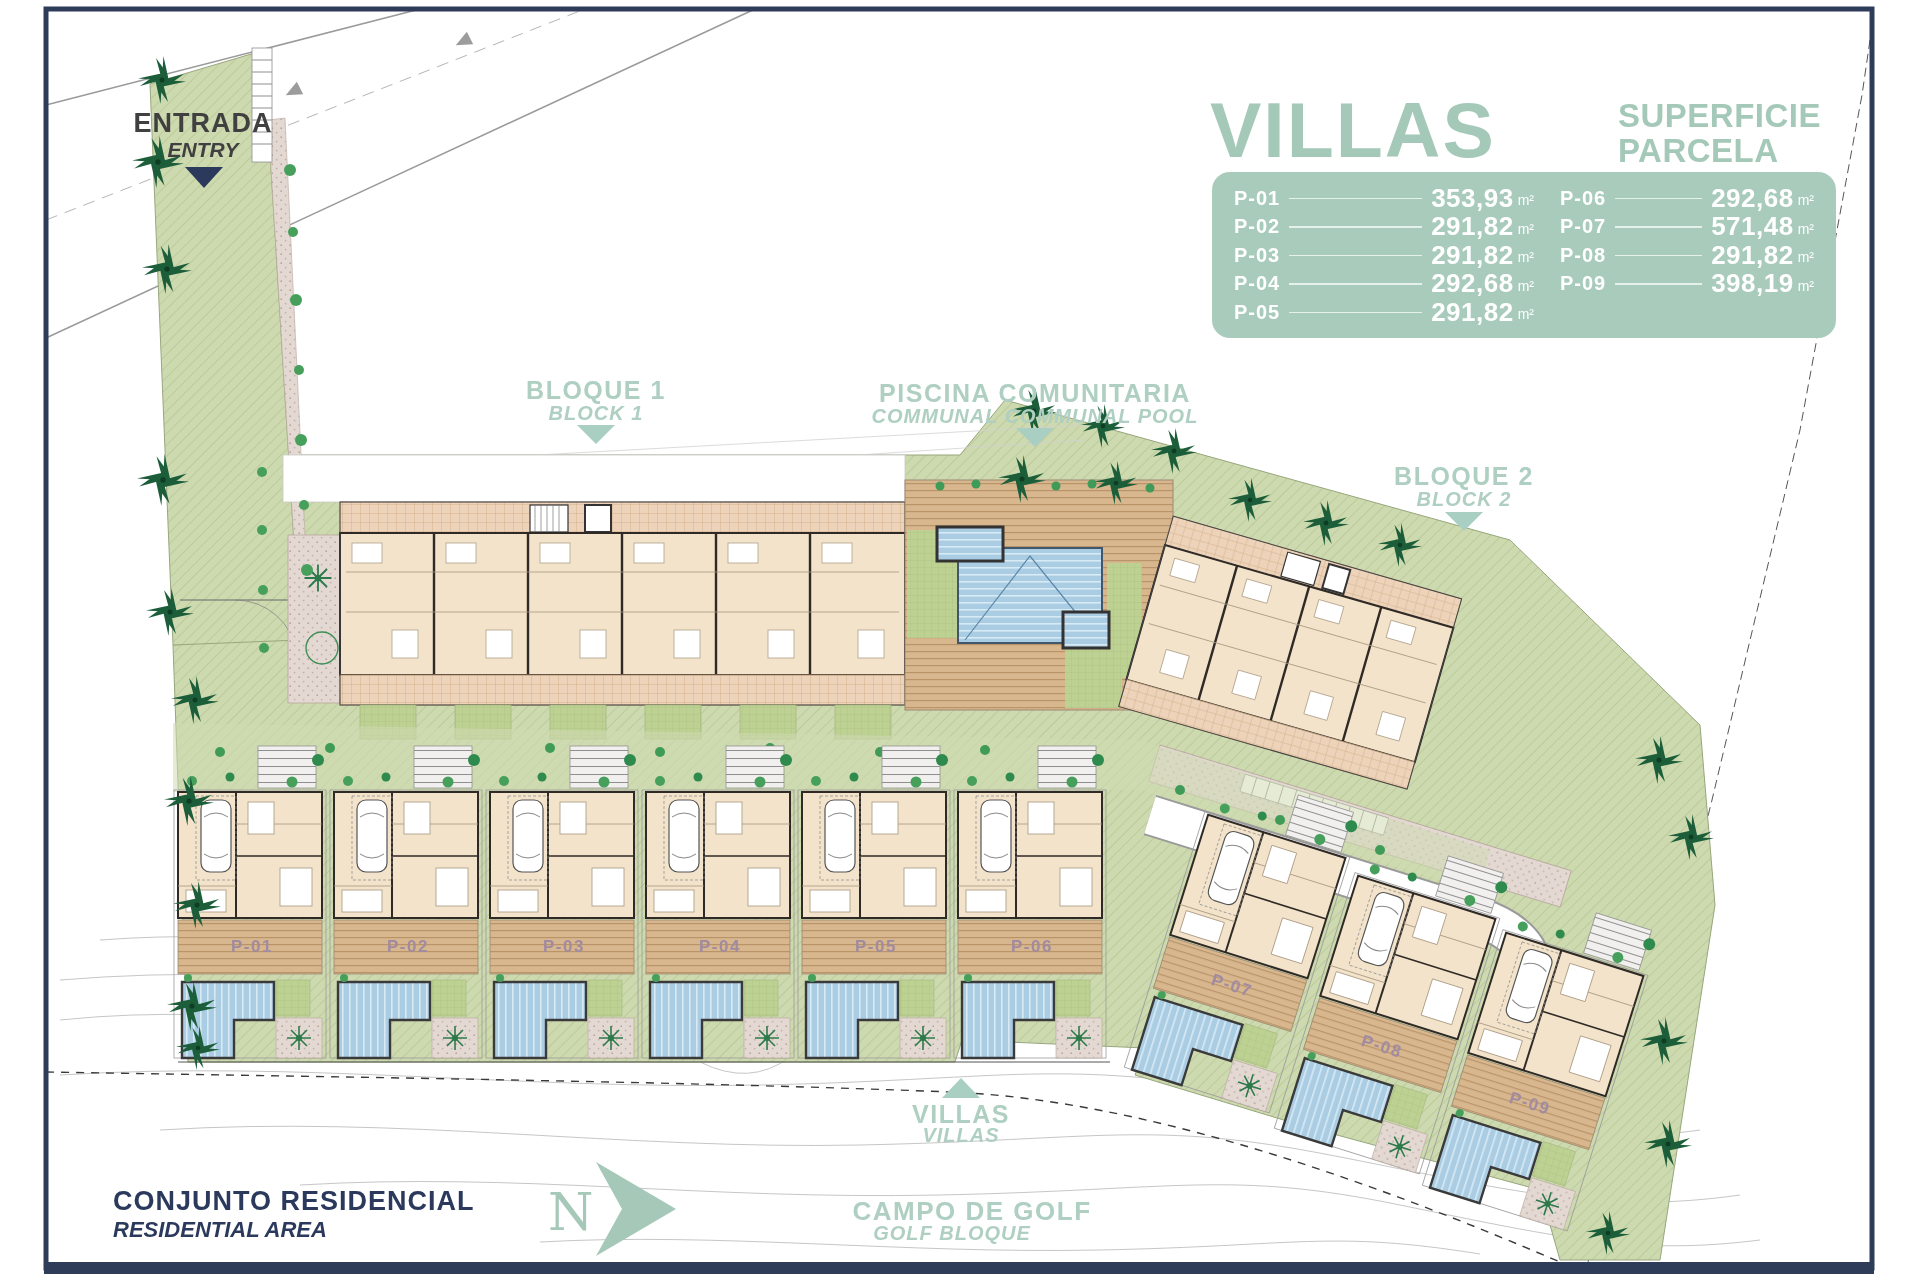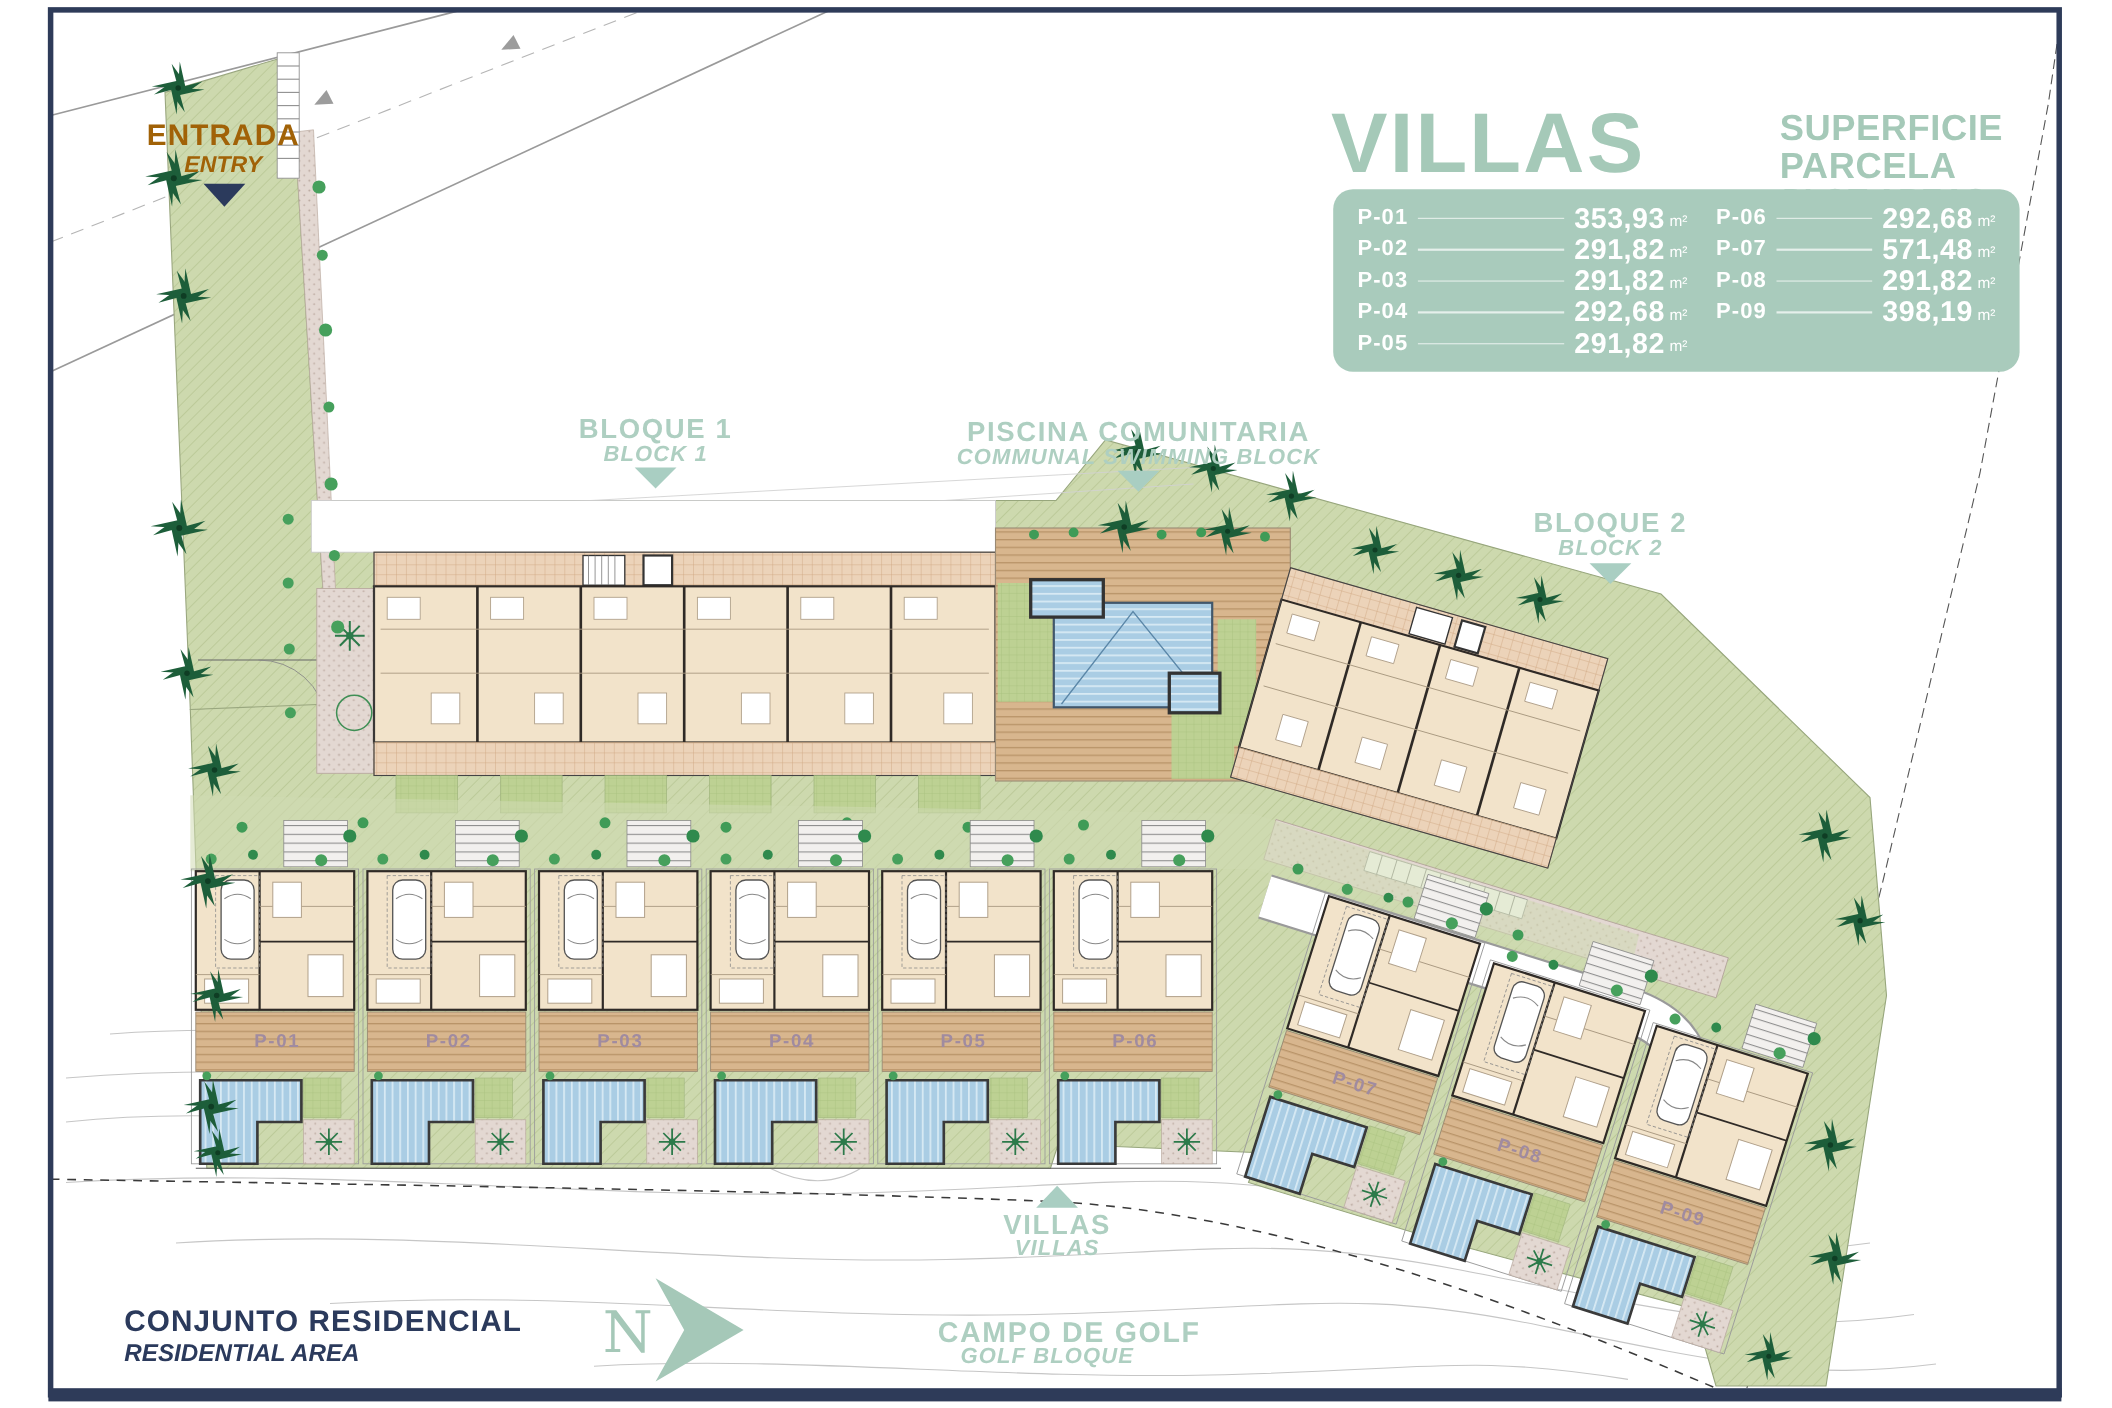--- a/index.html
+++ b/index.html
@@ -2,21 +2,21 @@
 <html><head>
 <meta charset="utf-8">
 <style>
   html,body{margin:0;padding:0;background:#fff;}
   .stage{position:relative;width:1920px;height:1280px;background:#ffffff;overflow:hidden;
          font-family:"Liberation Sans",sans-serif;}
   .plan-svg{position:absolute;left:0;top:0;}
   .lbl{position:absolute;white-space:nowrap;}
   .ctr{transform:translateX(-50%);text-align:center;}
   .sage2{color:#aecfc1;}
-  .navy{color:#a16207;}
+  .navy{color:#404040;}
   .b{font-weight:bold;}
   .i{font-style:italic;}
   
   .map-es{font-size:25px;font-weight:bold;letter-spacing:1.5px;}
   .map-en{font-size:20px;font-weight:bold;font-style:italic;letter-spacing:1px;}
   
   .legend-title{position:absolute;left:1210px;top:92px;font-size:77px;font-weight:bold;
     letter-spacing:2px;color:#a5c9b8;line-height:1;}
   .legend-sub{position:absolute;left:1618px;top:99px;line-height:1.05;}
   .legend-sub .l1{font-size:33px;font-weight:bold;color:#a5c9b8;letter-spacing:0.5px;}
@@ -396,21 +396,21 @@
   </g>
 </svg>
 
 <div class="lbl ctr navy" style="left:203px;top:108px;font-size:27px;font-weight:bold;letter-spacing:1px;">ENTRADA</div>
 <div class="lbl ctr navy i b" style="left:203px;top:138px;font-size:21px;">ENTRY</div>
 
 <div class="lbl ctr sage2 map-es" style="left:596px;top:376px;">BLOQUE 1</div>
 <div class="lbl ctr sage2 map-en" style="left:596px;top:402px;text-align:center;">BLOCK 1</div>
 
 <div class="lbl ctr sage2 map-es" style="left:1035px;top:379px;">PISCINA COMUNITARIA</div>
-<div class="lbl ctr sage2 map-en" style="left:1035px;top:405px;">COMMUNAL SWIMMING BLOCK</div>
+<div class="lbl ctr sage2 map-en" style="left:1035px;top:405px;">COMMUNAL COMMUNAL POOL</div>
 
 <div class="lbl ctr sage2 map-es" style="left:1464px;top:462px;">BLOQUE 2</div>
 <div class="lbl ctr sage2 map-en" style="left:1464px;top:488px;">BLOCK 2</div>
 
 <div class="lbl ctr sage2 map-es" style="left:961px;top:1100px;">VILLAS</div>
 <div class="lbl ctr sage2 map-en" style="left:961px;top:1124px;">VILLAS</div>
 
 <div class="lbl ctr sage2 map-es" style="left:972px;top:1196px;font-size:26px;">CAMPO DE GOLF</div>
 <div class="lbl ctr sage2 map-en" style="left:952px;top:1222px;">GOLF BLOQUE</div>
 

